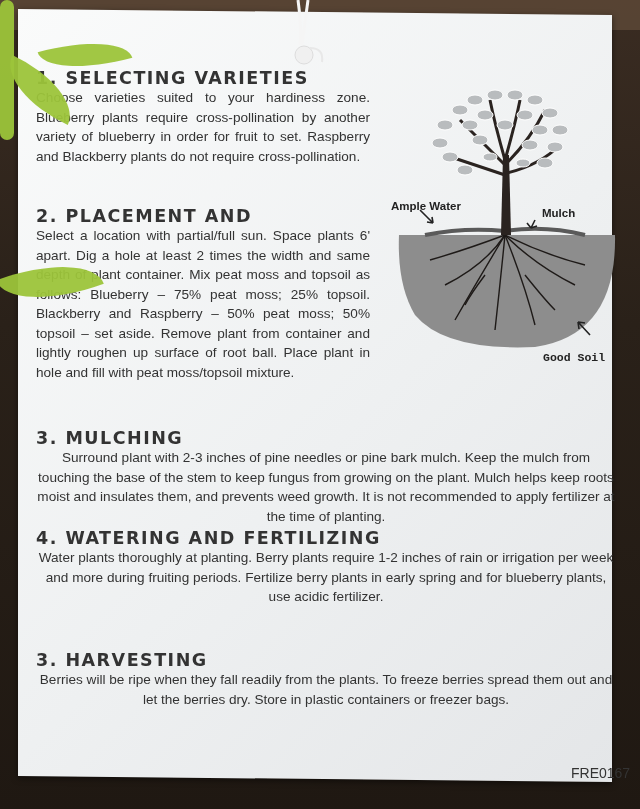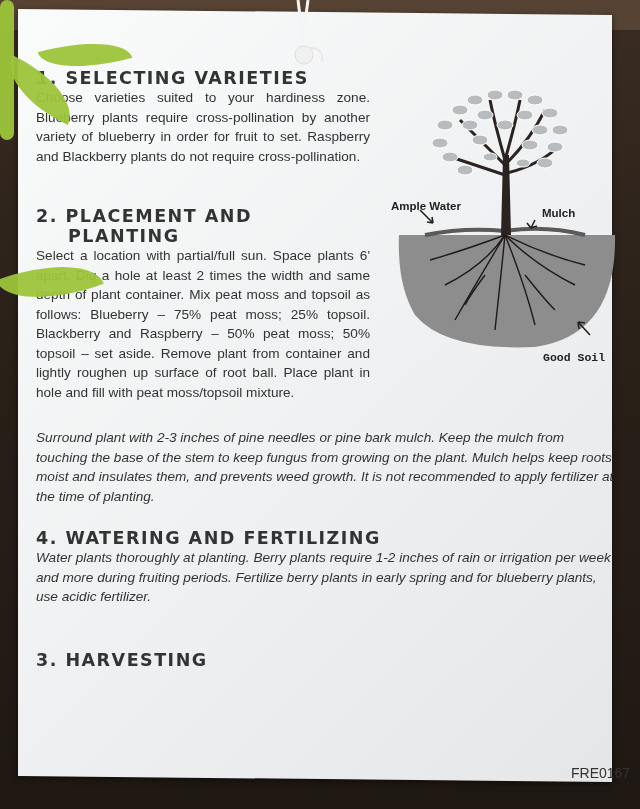--- a/index.html
+++ b/index.html
@@ -20,21 +20,21 @@
     font-family: "DejaVu Sans", sans-serif; font-weight:bold; letter-spacing:1.5px;
     font-size:17.5px; color:#333; line-height:20px;
   }
   .body-text { font-size:13.6px; line-height:19.5px; color:#333; text-align:justify; }
   .s1 { left:36px; top:68px; width:334px; }
   .s2 { left:36px; top:194px; width:334px;margin-top:12px; }
   .s2 .heading .indent { display:block; padding-left:32px; }
   .s3 { left:36px; top:428px; width:580px; }
   .s4 { left:36px; top:528px; width:580px; }
   .s5 { left:36px; top:650px; width:580px; }
-  .s5 .body-text, .s4 .body-text, .s3 .body-text { text-align:left;font-style:italic; }
+  .s5 .body-text, .s4 .body-text, .s3 .body-text { text-align:center; }
   .code { position:absolute; left:571px; top:765px; font-size:14px; color:#333; }
   .illustration { position:absolute; left:385px; top:85px; width:240px; height:290px; }
   .diag-label { position:absolute; font-weight:bold; font-size:11.5px; color:#222; }
   .leaf { position:absolute; background:#9cc43a; border-radius:0 100% 0 100%; opacity:.95; }
   .hook { position:absolute; left:290px; top:0; }
 </style>
 </head>
 <body>
 
 <div class="bg-stripe" style="left:0;width:640px;"></div>
@@ -50,36 +50,37 @@
 </svg>
 
 <div class="section s1">
   <div class="heading">1. SELECTING VARIETIES</div>
   <div class="body-text">Choose varieties suited to your hardiness zone. Blueberry plants require cross-pollination by another variety of blueberry in order for fruit to set.  Raspberry and Blackberry plants do not require cross-pollination.</div>
 </div>
 
 <div class="section s2">
   <div class="heading">
     <span>2. PLACEMENT AND</span>
-    <span class="indent">PLANTING</span>
   </div>
   <div class="body-text">Select a location with partial/full sun.  Space plants 6' apart.  Dig a hole at least 2 times the width and same depth of plant container.  Mix peat moss and topsoil as follows:  Blueberry – 75% peat moss; 25% topsoil.  Blackberry and Raspberry – 50% peat moss; 50% topsoil – set aside.  Remove plant from container and lightly roughen up surface of root ball.  Place plant in hole and fill with peat moss/topsoil mixture.</div>
 </div>
 
 <div class="section s3">
+  <div class="heading">3. MULCHING</div>
   <div class="body-text">Surround plant with 2-3 inches of pine needles or pine bark mulch.  Keep the mulch from touching the base of the stem to keep fungus from growing on the plant. Mulch helps keep roots moist and insulates them, and prevents weed growth. It is not recommended to apply fertilizer at the time of planting.</div>
 </div>
 
 <div class="section s4">
   <div class="heading">4. WATERING AND FERTILIZING</div>
   <div class="body-text">Water plants thoroughly at planting. Berry plants require 1-2 inches of rain or irrigation per week and more during fruiting periods.  Fertilize berry plants in early spring and for blueberry plants, use acidic fertilizer.</div>
 </div>
 
 <div class="section s5">
   <div class="heading">3. HARVESTING</div>
+  <div class="body-text">Berries will be ripe when they fall readily from the plants.  To freeze berries spread them out and let the berries dry.  Store in plastic containers or freezer bags.</div>
 </div>
 
 <div class="illustration">
   <svg width="240" height="290" viewBox="0 0 240 290">
 
     <path d="M14 150 L230 150 Q232 250 150 262 Q60 266 30 230 Q12 200 14 150 Z" fill="#8d8d8d"></path>
 
     <path d="M40 150 Q80 142 120 146 Q160 140 200 150" stroke="#5a5a5a" stroke-width="4" fill="none"></path>
 
     <g stroke="#1e1a18" stroke-width="1.4" fill="none">

